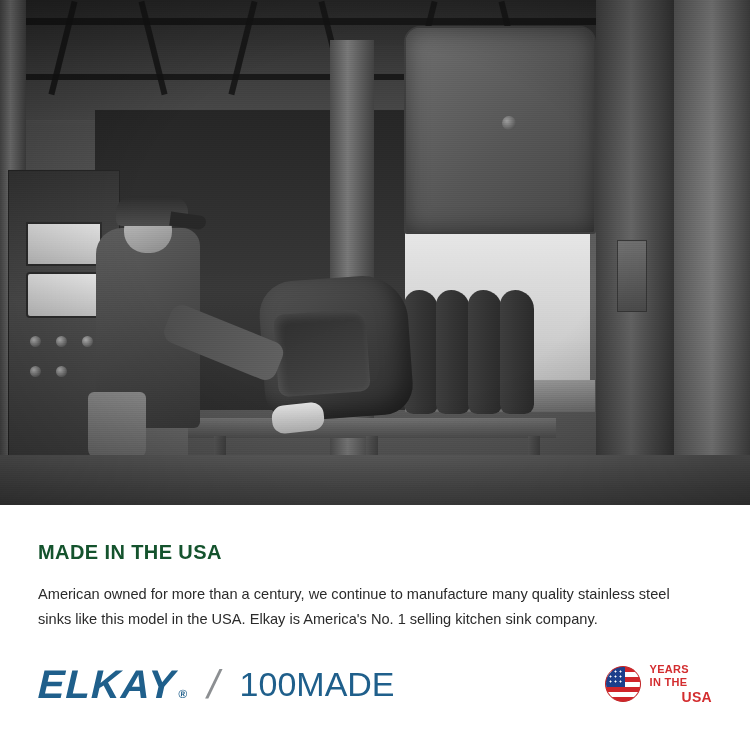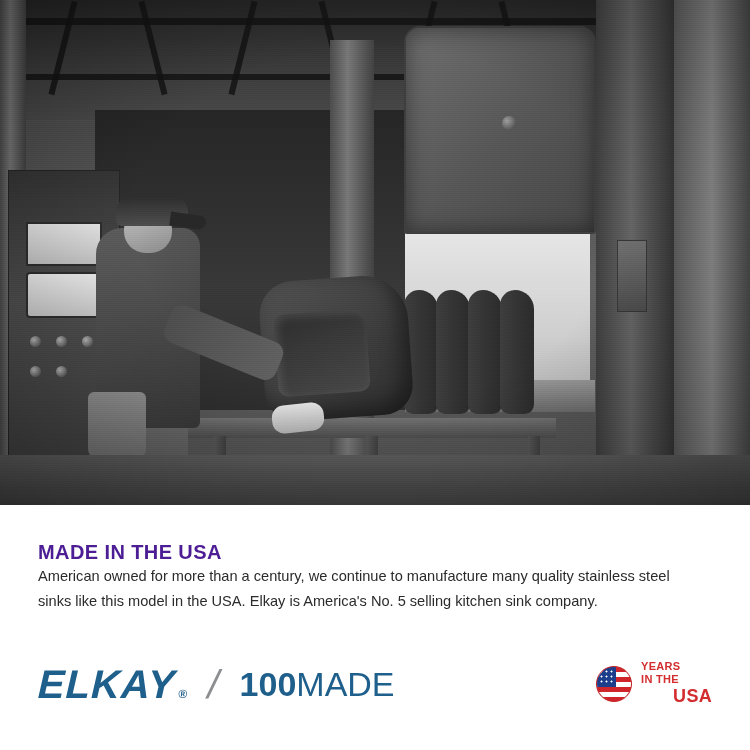--- a/index.html
+++ b/index.html
@@ -203,24 +203,25 @@
     position: absolute; inset: 0;
     background: radial-gradient(ellipse at 50% 45%, rgba(0,0,0,0) 45%, rgba(0,0,0,0.35) 100%);
   }
 
   
   .content {
     padding: 36px 38px 0 38px;
     flex: 1;
   }
   .headline {
-    color: #4c1d95;
+    color: #14532d;
     font-size: 20px;
     font-weight: bold;
     letter-spacing: .4px;
+    margin-bottom: 18px;
   }
   .body-copy {
     color: #2b2b2b;
     font-size: 14.6px;
     line-height: 1.72;
     max-width: 660px;
   }
 
   
   .footer {
@@ -259,21 +260,21 @@
     margin: 0 4px;
     transform: skewX(-12deg);
   }
   .years {
     color: #1f5f8b;
     font-size: 34px;
     letter-spacing: 0px;
     display: flex;
     align-items: baseline;
   }
-  .years .num { font-weight: bold; }
+  .years .num { font-weight: normal; }
   .years .word { font-weight: normal; }
 
   .made-badge {
     display: flex;
     align-items: center;
     gap: 9px;
   }
   .flag-circle {
     width: 36px; height: 36px;
     border-radius: 50%;
@@ -298,21 +299,21 @@
       radial-gradient(circle, #fff 0.9px, transparent 1.1px);
     background-size: 5px 5px;
   }
   .badge-text {
     color: #d32d2f;
     font-size: 11px;
     font-weight: bold;
     line-height: 1.18;
     letter-spacing: .3px;
   }
-  .badge-text .usa { font-size: 18px; margin-left: 32px; }
+  .badge-text .usa { font-size: 14px; margin-left: 32px; }
 </style>
 </head>
 <body>
 
 <div id="card">
 
   <div class="photo">
     <div class="photo-inner">
       <div class="bg-base"></div>
       <div class="ceiling"></div>
@@ -375,21 +376,21 @@
       <div class="worker-glove"></div>
 
       <div class="floor"></div>
       <div class="grain"></div>
       <div class="vignette"></div>
     </div>
   </div>
 
   <div class="content">
     <div class="headline">MADE IN THE USA</div>
-    <p class="body-copy">American owned for more than a century, we continue to manufacture many quality stainless steel sinks like this model in the USA. Elkay is America's No. 5 selling kitchen sink company.</p>
+    <p class="body-copy">American owned for more than a century, we continue to manufacture many quality stainless steel sinks like this model in the USA. Elkay is America's No. 1 selling kitchen sink company.</p>
   </div>
 
   <div class="footer">
 
     <div class="brand">
       <div class="elkay-wordmark">
         <span>ELKAY</span>
         <span class="reg">®</span>
       </div>
       <span class="divider-slash">/</span>

